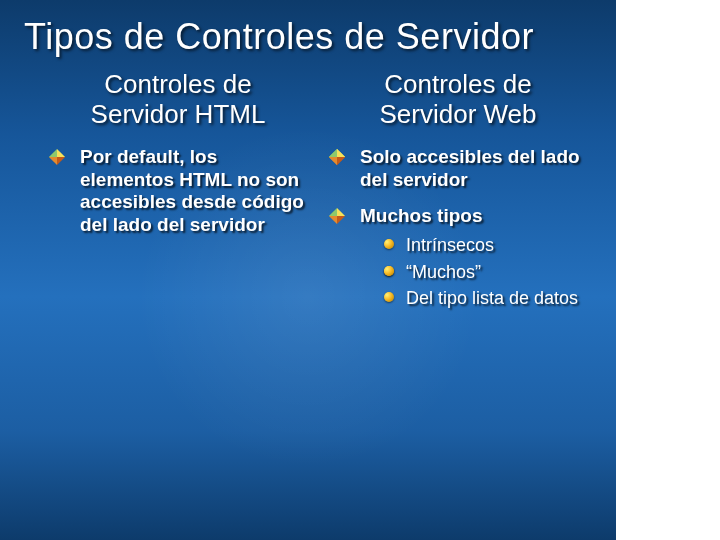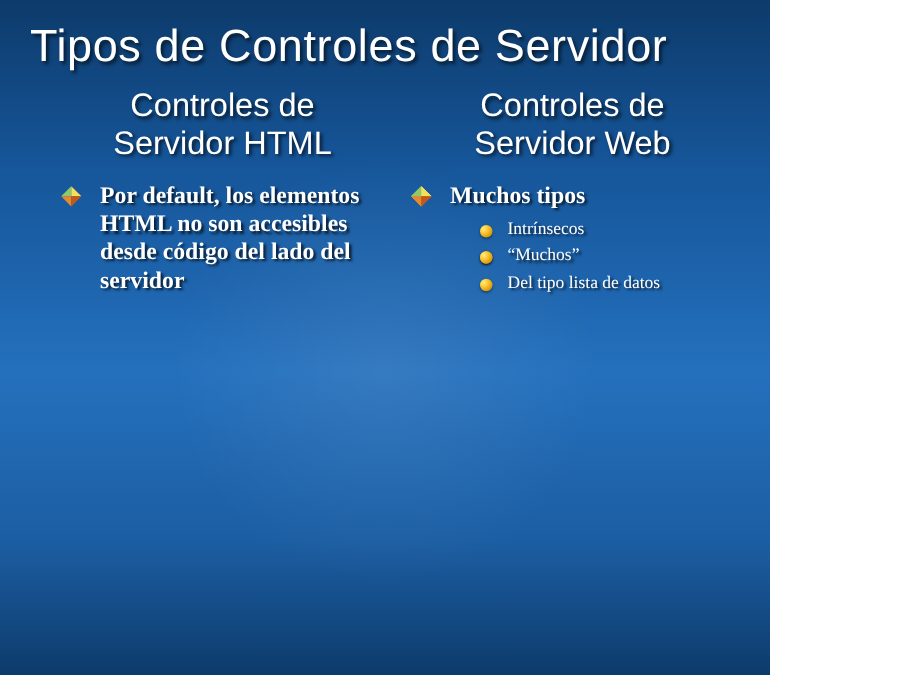--- a/index.html
+++ b/index.html
@@ -42,21 +42,20 @@
     text-align: center;
     margin: 0 0 16px 0;
     text-shadow: 2px 2px 3px rgba(0,0,0,0.7);
     padding: 0 10px;
     line-height: 1.15;
   }
   ul.top {
     list-style: none;
     margin: 0;
     padding: 0;
-    font-family: Liberation Serif, serif;
   }
   ul.top > li {
     position: relative;
     padding-left: 32px;
     font-size: 19px;
     font-weight: 700;
     line-height: 1.2;
     margin-bottom: 14px;
     text-shadow: 2px 2px 2px rgba(0,0,0,0.7);
   }
@@ -68,21 +67,21 @@
     height: 18px;
   }
   ul.sub {
     list-style: none;
     margin: 6px 0 0 0;
     padding: 0 0 0 24px;
   }
   ul.sub > li {
     position: relative;
     padding-left: 22px;
-    font-size: 14px;
+    font-size: 18px;
     font-weight: 400;
     line-height: 1.25;
     margin-bottom: 4px;
     text-shadow: 2px 2px 2px rgba(0,0,0,0.7);
   }
   .dot {
     position: absolute;
     left: 0;
     top: 5px;
     width: 10px;
@@ -119,21 +118,21 @@
               <path d="M10 1 L19 10 L10 10 Z" fill="#f7e15a"></path>
               <path d="M10 1 L1 10 L10 10 Z" fill="#8fc96b"></path>
               <path d="M1 10 L10 19 L10 10 Z" fill="#e58a2e"></path>
               <path d="M19 10 L10 19 L10 10 Z" fill="#c45a1a"></path>
             </svg></li>
           <li><svg viewBox="0 0 20 20" width="18" height="18" class="bullet">
               <path d="M10 1 L19 10 L10 10 Z" fill="#f7e15a"></path>
               <path d="M10 1 L1 10 L10 10 Z" fill="#8fc96b"></path>
               <path d="M1 10 L10 19 L10 10 Z" fill="#e58a2e"></path>
               <path d="M19 10 L10 19 L10 10 Z" fill="#c45a1a"></path>
-            </svg></li>
+            </svg><span>Solo accesibles del lado del servidor</span></li>
           <li><svg viewBox="0 0 20 20" width="18" height="18" class="bullet">
               <path d="M10 1 L19 10 L10 10 Z" fill="#f7e15a"></path>
               <path d="M10 1 L1 10 L10 10 Z" fill="#8fc96b"></path>
               <path d="M1 10 L10 19 L10 10 Z" fill="#e58a2e"></path>
               <path d="M19 10 L10 19 L10 10 Z" fill="#c45a1a"></path>
             </svg><span>Muchos tipos</span><ul class="sub">
               <li><span class="dot"></span><span>Intrínsecos</span></li>
               <li><span class="dot"></span></li>
               <li><span class="dot"></span><span>“Muchos”</span></li>
               <li><span class="dot"></span><span>Del tipo lista de datos</span></li>

